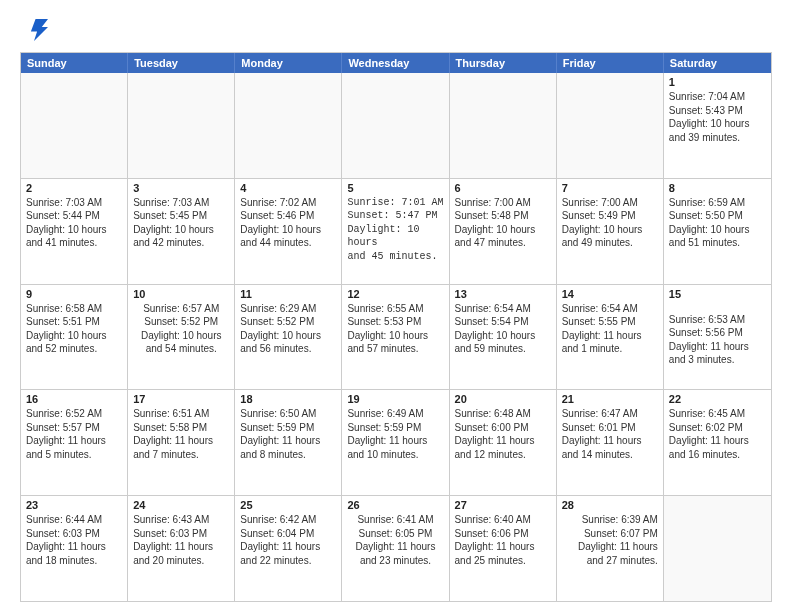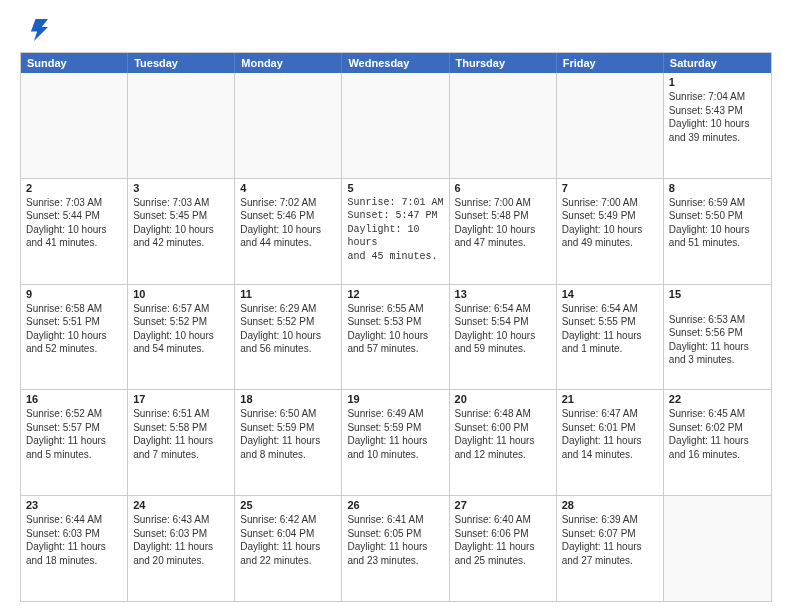--- a/index.html
+++ b/index.html
@@ -207,21 +207,21 @@
         <div class="cal-row">
           <div class="cal-cell">
             <div class="day-num">9</div>
             <div class="cell-text" style="white-space: pre-line;">Sunrise: 6:58 AM
 Sunset: 5:51 PM
 Daylight: 10 hours
 and 52 minutes.</div>
           </div>
           <div class="cal-cell">
             <div class="day-num">10</div>
-            <div class="cell-text" style="white-space: pre-line;">Sunrise: 6:57 AM
+            <div class="cell-text" style="white-space: pre-line; text-align: center;">Sunrise: 6:57 AM
 Sunset: 5:52 PM
 Daylight: 10 hours
 and 54 minutes.</div>
           </div>
           <div class="cal-cell">
             <div class="day-num">11</div>
             <div class="cell-text" style="white-space: pre-line;">Sunrise: 6:29 AM
 Sunset: 5:52 PM
 Daylight: 10 hours
 and 56 minutes.</div>
@@ -323,35 +323,35 @@
           </div>
           <div class="cal-cell">
             <div class="day-num">25</div>
             <div class="cell-text" style="white-space: pre-line;">Sunrise: 6:42 AM
 Sunset: 6:04 PM
 Daylight: 11 hours
 and 22 minutes.</div>
           </div>
           <div class="cal-cell">
             <div class="day-num">26</div>
-            <div class="cell-text" style="white-space: pre-line;">Sunrise: 6:41 AM
+            <div class="cell-text" style="white-space: pre-line; text-align: center;">Sunrise: 6:41 AM
 Sunset: 6:05 PM
 Daylight: 11 hours
 and 23 minutes.</div>
           </div>
           <div class="cal-cell">
             <div class="day-num">27</div>
             <div class="cell-text" style="white-space: pre-line;">Sunrise: 6:40 AM
 Sunset: 6:06 PM
 Daylight: 11 hours
 and 25 minutes.</div>
           </div>
           <div class="cal-cell">
             <div class="day-num">28</div>
-            <div class="cell-text" style="white-space: pre-line;">Sunrise: 6:39 AM
+            <div class="cell-text" style="white-space: pre-line; text-align: right;">Sunrise: 6:39 AM
 Sunset: 6:07 PM
 Daylight: 11 hours
 and 27 minutes.</div>
           </div>
           <div class="cal-cell empty"></div>
         </div>
       </div>
   </div>
 </div>
 

